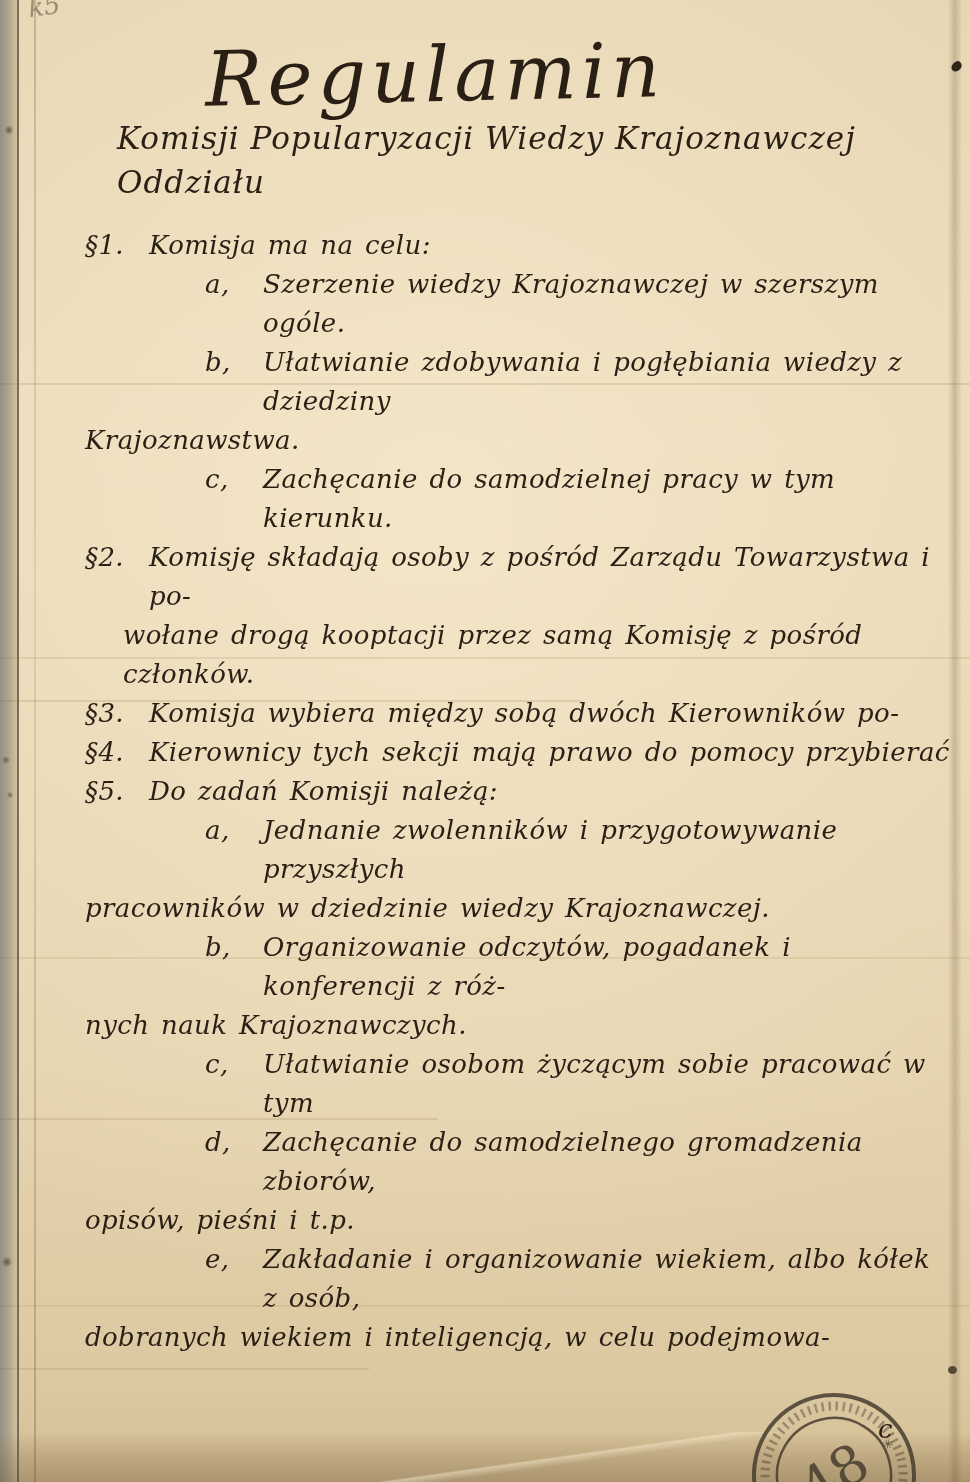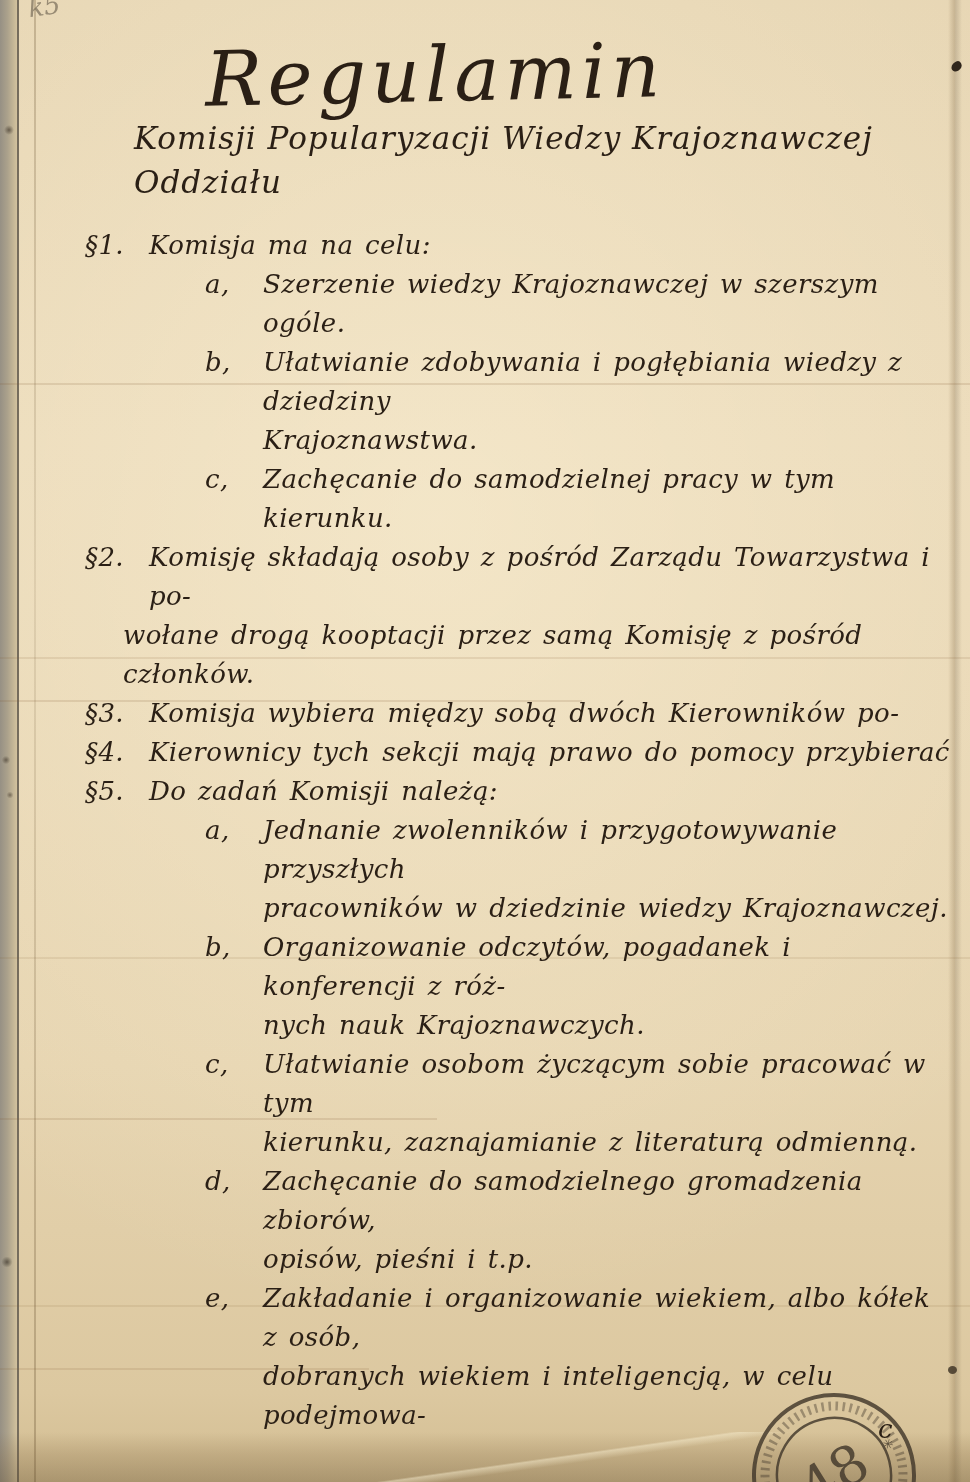--- a/index.html
+++ b/index.html
@@ -57,29 +57,29 @@
   .hw { font-style:italic; color:var(--ink, #2a1f15); }
   .pencil-note {
     position:absolute; left:28px; top:-9px; font-size:26px; font-style:italic;
     color:var(--pencil, #6f6452); opacity:.65; transform:rotate(-8deg);
   }
   .title {
     position:absolute; left:0; right:100px; top:30px; text-align:center;
     font-size:76px; letter-spacing:5px; font-weight:400;
     transform:rotate(-1.2deg);
   }
-  .subtitle { position:absolute; left:112px; top:116px; font-size:31px; line-height:44px; letter-spacing:1px; }
+  .subtitle { position:absolute; left:95px; top:116px; font-size:31px; line-height:44px; letter-spacing:1px; }
   .subtitle .s0 { padding-left:22px; }
   .body { position:absolute; left:85px; right:16px; top:226px; font-size:26px; line-height:39px; letter-spacing:.4px; word-spacing:3px; z-index:3; }
   .line { display:flex; align-items:baseline; }
   .line .label { flex:0 0 auto; }
   .sec .label { width:64px; }
   .sec-cont { margin-left:38px; }
   .item { margin-left:120px; } .item .label { width:58px; }
-  .item-cont { margin-left:178px; }
+  .item-cont { }
   .stamp {
     position:absolute; left:745px; top:1386px; width:178px; height:178px; z-index:2;
     opacity:.82; transform:rotate(-14deg);
   }
   .correction {
     position:absolute; left:878px; top:1414px; font-size:26px; font-style:italic;
     color:var(--ink, #2a1f15); z-index:4;
   }
 </style>
 </head>
@@ -181,24 +181,20 @@
   <div class="line item-cont">
 
     <span class="text hw">nych nauk Krajoznawczych.</span>
   </div>
 
   <div class="line item">
     <span class="label hw">c,</span>
     <span class="text hw">Ułatwianie osobom życzącym sobie pracować w tym</span>
   </div>
 
-  <div class="line item-cont">
-
-    <span class="text hw">kierunku, zaznajamianie z literaturą odmienną.</span>
-  </div>
 
   <div class="line item">
     <span class="label hw">d,</span>
     <span class="text hw">Zachęcanie do samodzielnego gromadzenia zbiorów,</span>
   </div>
 
   <div class="line item-cont">
 
     <span class="text hw">opisów, pieśni i t.p.</span>
   </div>

